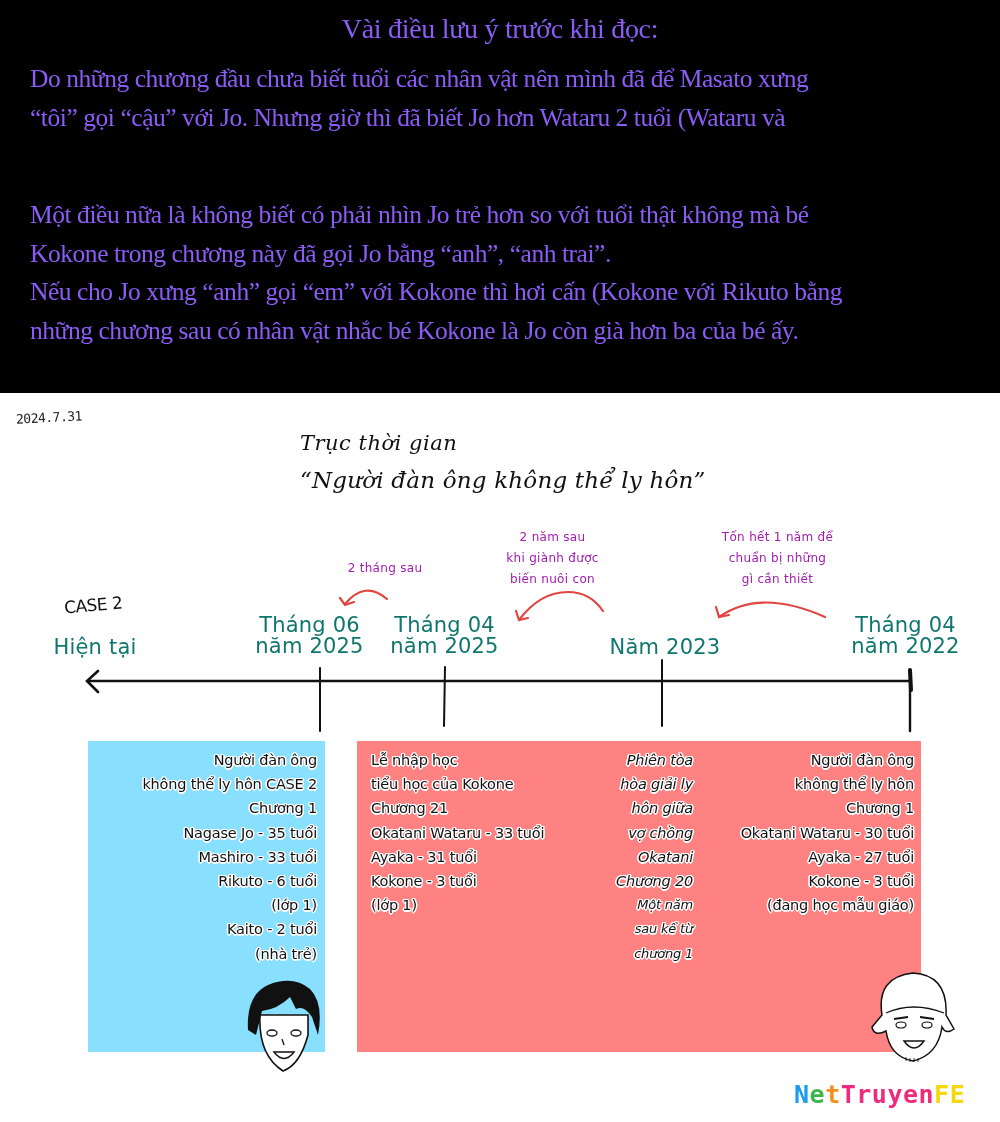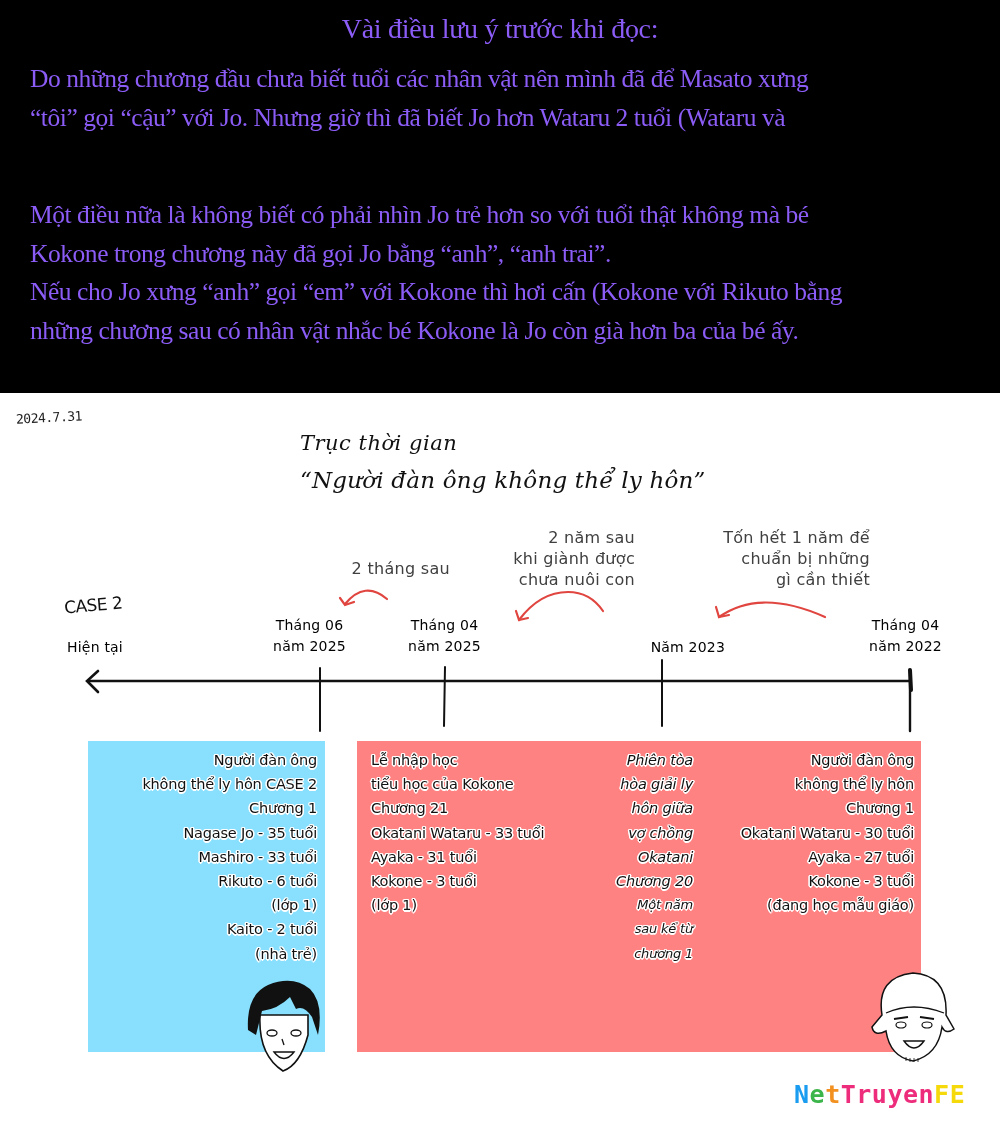--- a/index.html
+++ b/index.html
@@ -32,39 +32,39 @@
     font-family: "DejaVu Sans Mono", monospace;
   }
   .sheet-title {
     position: absolute; left: 300px; width: 470px; 
     font-family: "DejaVu Serif", serif; font-style: italic; color: #111;
   }
   .sheet-title.t1 { top: 431px; font-size: 21px; letter-spacing: 0.5px; }
   .sheet-title.t2 { top: 467px; font-size: 23px; letter-spacing: 0.2px; }
 
   .red-note {
-    position: absolute; color: #404040; font-size: 16px; line-height: 21px;
-    text-align: right; letter-spacing: 0.3px;
+    position: absolute; color: #a21caf; font-size: 12px; line-height: 21px;
+    text-align: center; letter-spacing: 0.3px;
   }
   .red-note.n1 { left: 320px; top: 558px; width: 130px; }
   .red-note.n2 { left: 470px; top: 527px; width: 165px; }
   .red-note.n3 { left: 685px; top: 527px; width: 185px; }
 
   .case-label {
     position: absolute; left: 64px; top: 595px; font-size: 17px; transform: rotate(-5deg);
     letter-spacing: -0.5px;
   }
   .tick-label {
-    position: absolute; font-size: 14px; line-height: 21px; text-align: center; color: #000000;
+    position: absolute; font-size: 21px; line-height: 21px; text-align: center; color: #0f766e;
     letter-spacing: 0.2px;
   }
   .tick-label.now { left: 50px; top: 637px; width: 90px; }
   .tick-label.jun25 { left: 252px; top: 615px; width: 115px; }
   .tick-label.apr25 { left: 387px; top: 615px; width: 115px; }
-  .tick-label.y23 { left: 605px; top: 637px; width: 120px; text-align: right; }
+  .tick-label.y23 { left: 605px; top: 637px; width: 120px; }
   .tick-label.apr22 { left: 848px; top: 615px; width: 115px; }
 
   .timeline-svg { position: absolute; left: 0; top: 520px; }
 
   
   .box {
     position: absolute; top: 741px; height: 311px;
   }
   .box.blue { left: 88px; width: 237px; background: #88e0fe; }
   .box.red { left: 357px; width: 564px; background: #ff8282; padding-left: 24px; }
@@ -111,21 +111,21 @@
 <div class="date-stamp">2024.7.31</div>
 <div class="sheet-title t1">Trục thời gian</div>
 <div class="sheet-title t2">“Người đàn ông không thể ly hôn”</div>
 
 <div class="red-note n1 hand">
   <div>2 tháng sau</div>
 </div>
 <div class="red-note n2 hand">
   <div>2 năm sau</div>
   <div>khi giành được</div>
-  <div>chưa nuôi con</div>
+  <div>biến nuôi con</div>
 </div>
 <div class="red-note n3 hand">
   <div>Tốn hết 1 năm để</div>
   <div>chuẩn bị những</div>
   <div>gì cần thiết</div>
 </div>
 
 <div class="case-label hand">CASE 2</div>
 
 <div class="tick-label now hand">

